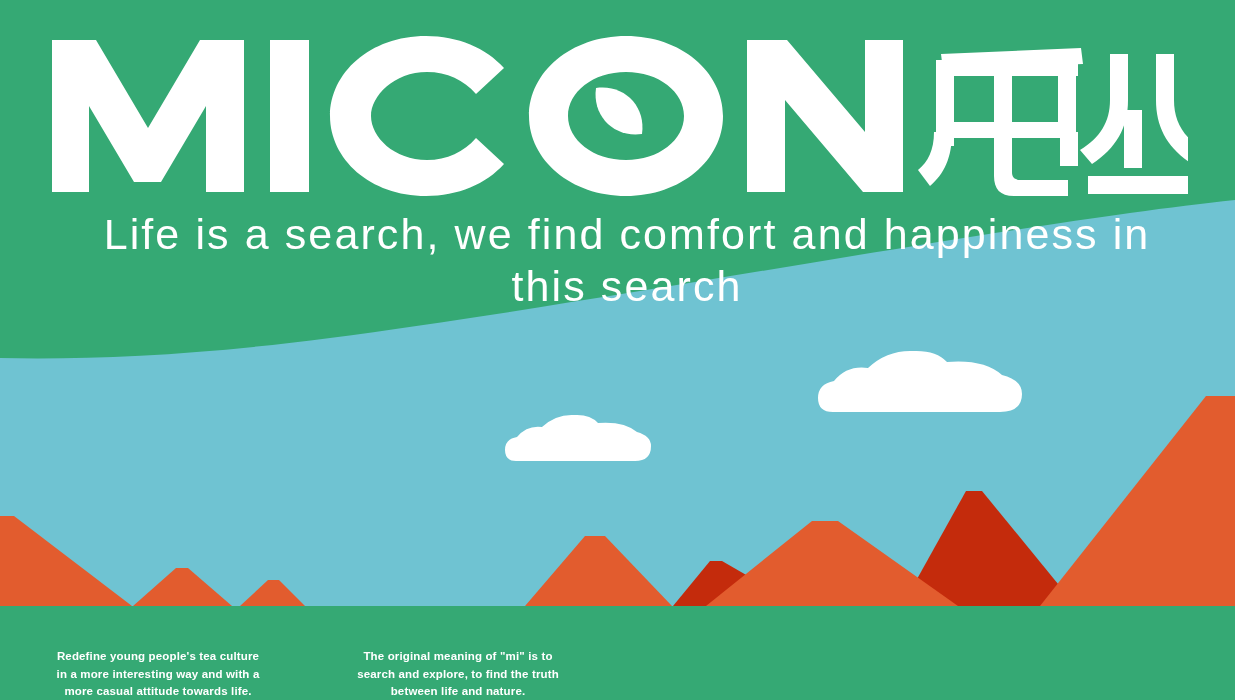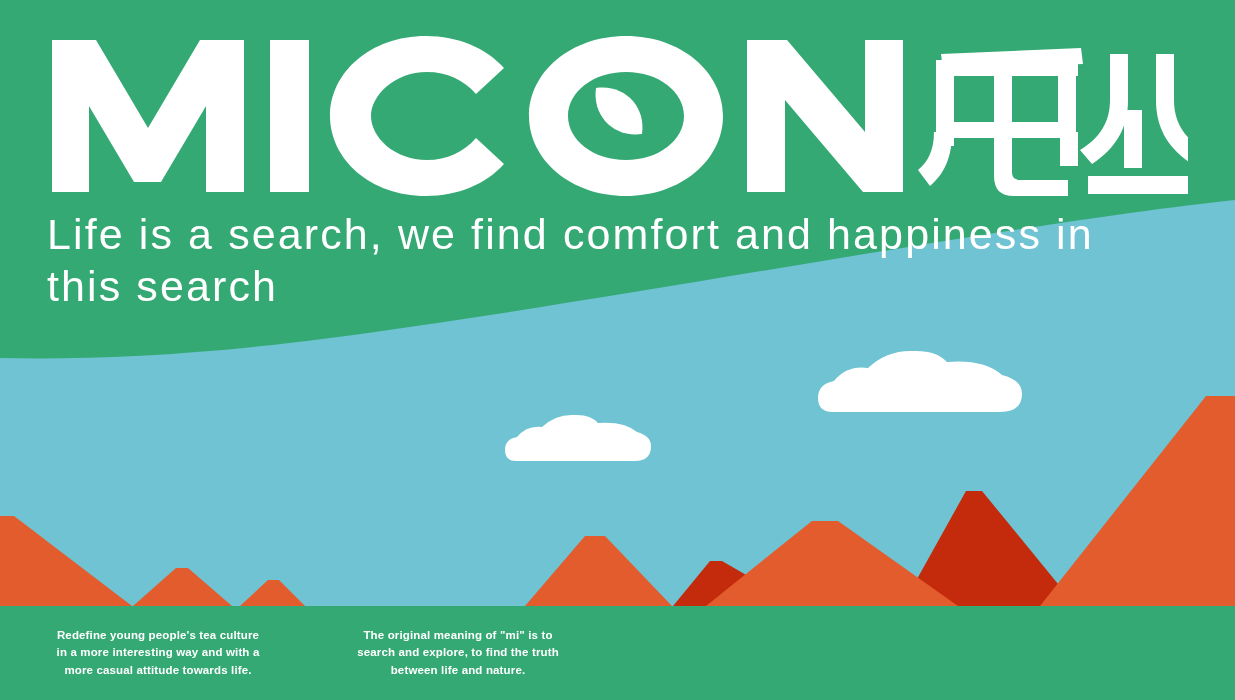--- a/index.html
+++ b/index.html
@@ -38,29 +38,30 @@
     position:absolute;
     left:47px; top:208px;
     width:1160px;
     color:#ffffff;
     font-family:"Liberation Sans", sans-serif;
     font-size:43px;
     font-weight:300;
     line-height:1.22;
     letter-spacing:2.1px;
     white-space:pre-line;
+    text-align:center;
   }
 
   
   .captions {
     position:absolute;
     left:0; bottom:0;
     width:1235px; height:94px;
     display:flex;
-    align-items:center;
+    align-items:flex-end;
   }
   .caption {
     flex:1 1 0;
     text-align:center;
     color:#ffffff;
     font-family:"Liberation Sans", sans-serif;
     font-size:11.5px;
     font-weight:600;
     line-height:1.5;
     letter-spacing:0.15px;

